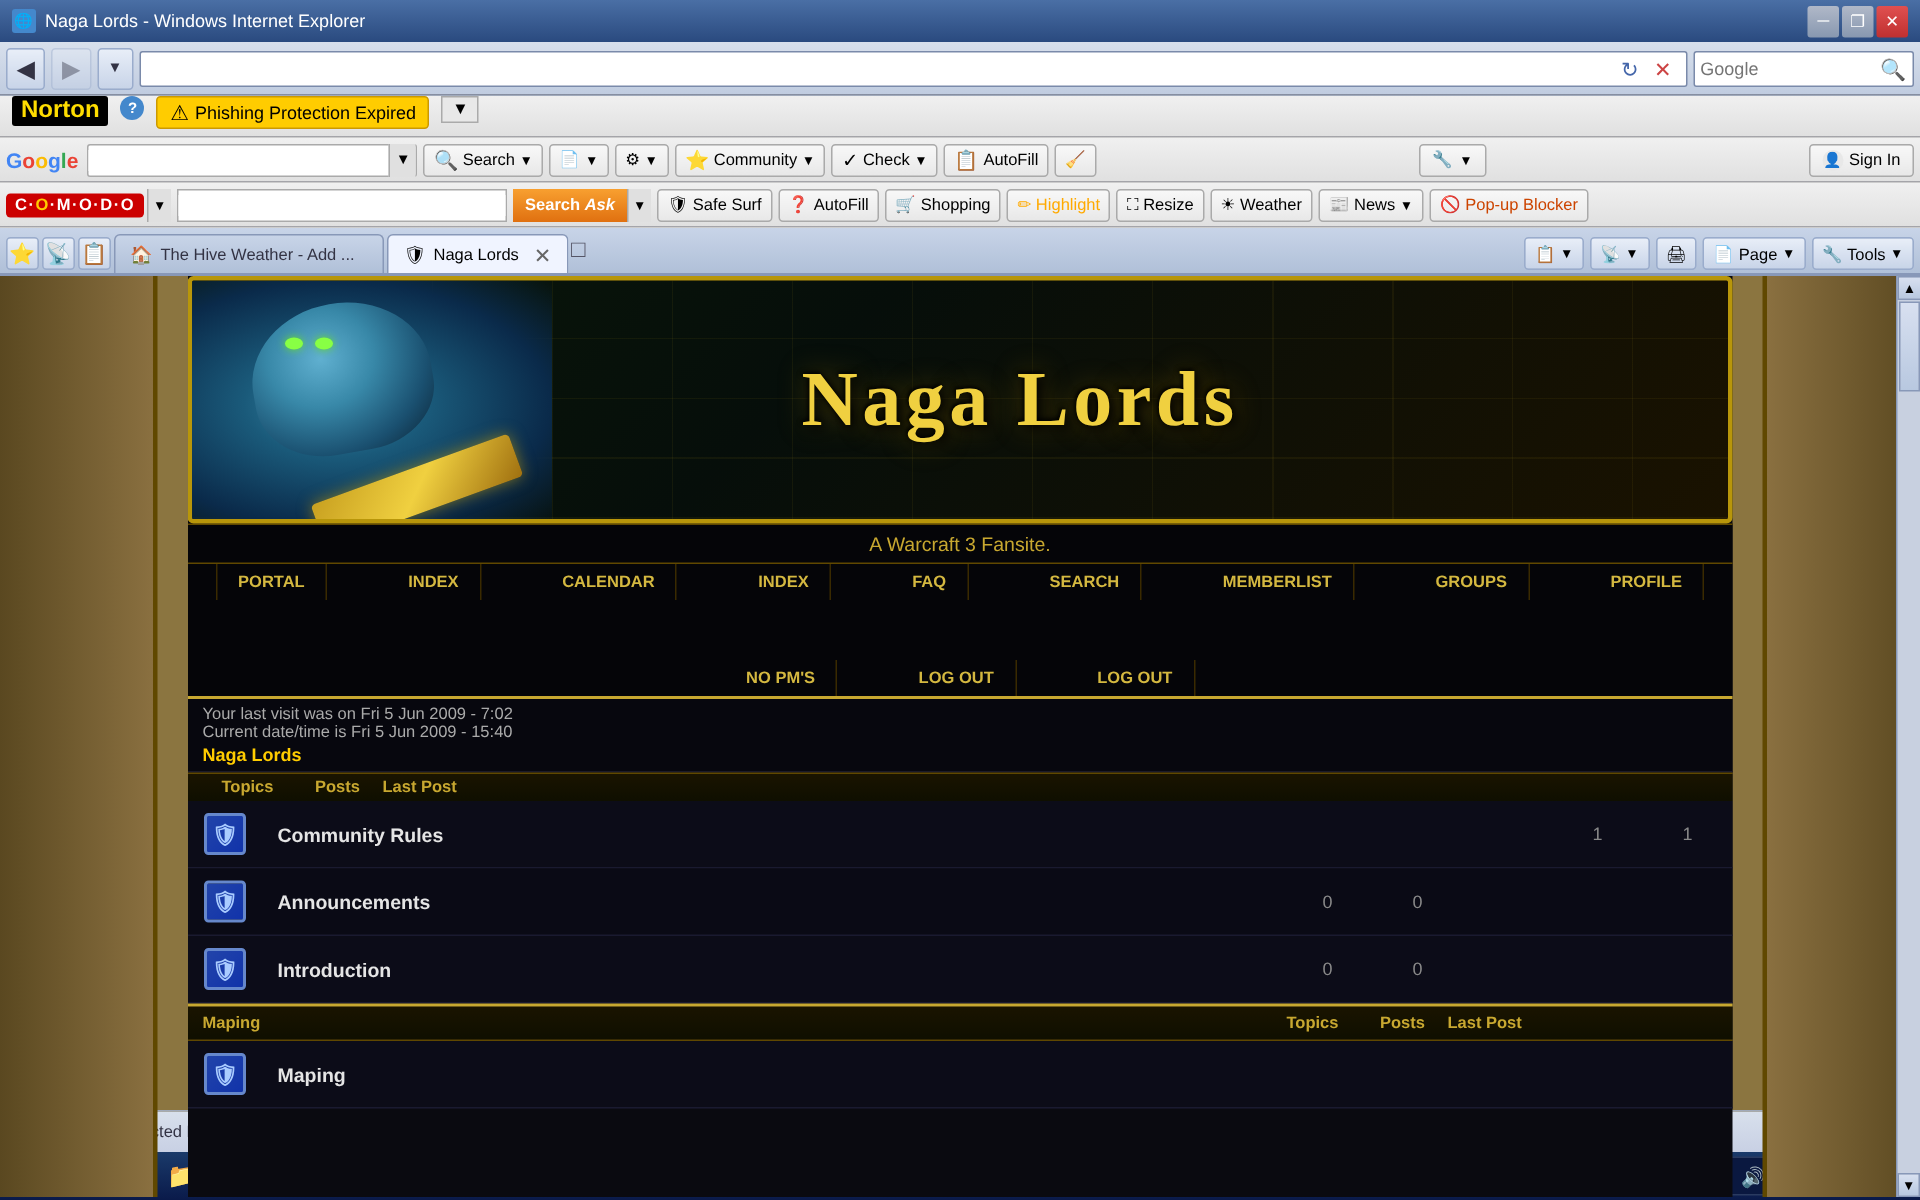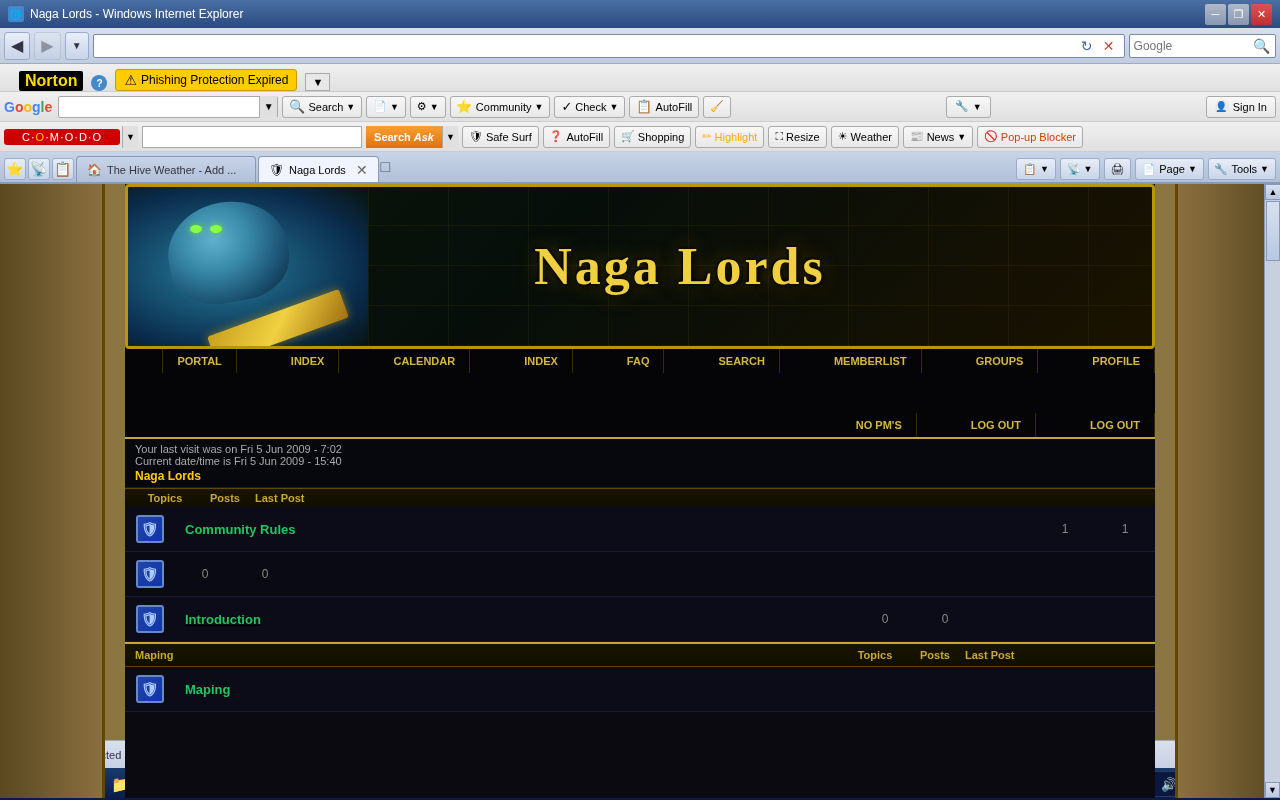--- a/index.html
+++ b/index.html
@@ -42,22 +42,22 @@
     .stop-btn { color: #cc4444; font-size: 14px; }
     #search-box-right { display: flex; align-items: center; background: white; border: 1px solid #7a8aaa; height: 24px; border-radius: 2px; padding: 0 4px; }
     #search-box-right input { border: none; outline: none; font-size: 12px; width: 120px; }
     .search-go-btn { font-size: 14px; color: #4466aa; cursor: pointer; }
 
     
     #norton-bar {
       height: 28px;
       background: linear-gradient(to bottom, #f0f0f0, #e0e0e0);
       display: flex;
-      align-items: flex-end;
-      padding: 0 19px;
+      align-items: flex-start;
+      padding: 0 8px;
       gap: 8px;
       border-bottom: 1px solid #ccc;
     }
     .norton-logo { font-weight: bold; font-size: 16px; color: #ffdd00; background: #000; padding: 1px 6px; border-radius: 2px; }
     .norton-help { width: 16px; height: 16px; background: #4488cc; color: white; border-radius: 50%; display: flex; align-items: center; justify-content: center; font-size: 10px; font-weight: bold; cursor: pointer; }
     .norton-warning { background: #ffcc00; padding: 2px 8px; border: 1px solid #cc9900; border-radius: 3px; display: flex; align-items: center; gap: 4px; font-size: 12px; cursor: pointer; }
     .norton-dropdown { background: #e8e8e8; border: 1px solid #aaa; padding: 2px 6px; cursor: pointer; font-size: 11px; }
 
     
     #google-toolbar {
@@ -86,21 +86,21 @@
     
     #comodo-bar {
       height: 30px;
       background: linear-gradient(to bottom, #f0f0f0, #e0e0e0);
       display: flex;
       align-items: center;
       padding: 0 4px;
       gap: 4px;
       border-bottom: 1px solid #ccc;
     }
-    .comodo-logo { background: #cc0000; color: white; font-weight: normal; font-size: 11px; padding: 2px 18px; border-radius: 3px; letter-spacing: 1px; }
+    .comodo-logo { background: #cc0000; color: white; font-weight: bold; font-size: 11px; padding: 2px 6px; border-radius: 3px; letter-spacing: 1px; }
     .comodo-logo span { color: #ffcc00; }
     #comodo-search-box { display: flex; align-items: center; background: white; border: 1px solid #aaa; height: 22px; flex: 0 0 220px; }
     #comodo-search-box input { border: none; outline: none; width: 100%; padding: 0 4px; font-size: 12px; }
     .ask-search-btn { height: 22px; padding: 0 8px; background: linear-gradient(to bottom, #f8a030, #e07010); border: none; color: white; font-size: 11px; font-weight: bold; cursor: pointer; display: flex; align-items: center; gap: 3px; }
     .ask-logo { font-size: 11px; font-style: italic; font-weight: bold; }
     .comodo-tb-btn { height: 22px; padding: 0 6px; background: linear-gradient(to bottom, #f8f8f8, #e8e8e8); border: 1px solid #aaa; border-radius: 3px; cursor: pointer; display: flex; align-items: center; gap: 3px; font-size: 11px; white-space: nowrap; }
     .comodo-dropdown { width: 16px; height: 22px; background: #e0e0e0; border-left: 1px solid #aaa; display: flex; align-items: center; justify-content: center; cursor: pointer; font-size: 9px; }
     .highlight-btn { color: #ffaa00; }
     .popup-blocker { color: #cc4400; }
 
@@ -220,21 +220,21 @@
       display: flex;
       justify-content: space-between;
       align-items: flex-start;
     }
     #naga-lords-link { color: #ffcc00; font-weight: bold; font-size: 12px; cursor: pointer; }
     .forum-row { border-bottom: 1px solid #2a2a3a; display: flex; align-items: center; }
     .forum-row:nth-child(even) { background: #0f0f18; }
     .forum-icon-cell { width: 50px; padding: 8px; display: flex; justify-content: center; }
     .forum-icon { width: 28px; height: 28px; background: linear-gradient(135deg, #2244aa, #1133aa); border: 2px solid #6688cc; border-radius: 3px; display: flex; align-items: center; justify-content: center; color: #aaccff; font-size: 14px; font-weight: bold; }
     .forum-title-cell { flex: 1; padding: 8px 10px; }
-    .forum-title { color: #22c55e; font-size: 13px; font-weight: bold; cursor: pointer; text-decoration: none; }
+    .forum-title { color: #e5e5e5; font-size: 13px; font-weight: bold; cursor: pointer; text-decoration: none; }
     .forum-count-cell { width: 60px; text-align: center; color: #888; font-size: 12px; padding: 8px; }
     .forum-last-post { width: 180px; padding: 8px; font-size: 11px; color: #888; }
     .forum-section-divider {
       background: linear-gradient(to bottom, #2a2000, #1a1400);
       border-top: 2px solid #c8a830;
       border-bottom: 1px solid #604800;
       padding: 4px 10px;
       color: #c8a830;
       font-size: 11px;
       font-weight: bold;
@@ -517,22 +517,25 @@
 
           <div style="position:absolute;top:38px;left:62px;width:12px;height:8px;background:#88ff44;border-radius:50%;box-shadow:0 0 6px #66dd22;"></div>
           <div style="position:absolute;top:38px;left:82px;width:12px;height:8px;background:#88ff44;border-radius:50%;box-shadow:0 0 6px #66dd22;"></div>
 
           <div style="position:absolute;bottom:10px;left:80px;width:140px;height:30px;background:linear-gradient(135deg,#c8a020,#f0d040,#a07010);border-radius:3px;transform:rotate(-20deg);box-shadow:0 0 10px rgba(200,160,0,0.6);"></div>
         </div>
 
         <div style="font-family:'Times New Roman',serif;font-size:52px;font-weight:bold;color:#f0d040;text-shadow:3px 3px 8px #000,-1px -1px 3px #000,0 0 20px rgba(200,150,0,0.4);margin-left:80px;letter-spacing:3px;position:relative;z-index:3;">Naga Lords</div>
       </div>
 
-
-      <div id="nav-bar" style="background:#050508;border-bottom:2px solid #c8a830;display:flex;justify-content:flex-end;flex-wrap:wrap;gap:40px;">
+      <div id="wc3-subtitle" style="text-align:center;color:#c8a830;font-size:13px;padding:5px 0;background:#050508;border-bottom:1px solid #604800;">
+        <span>A Warcraft 3 Fansite.</span>
+      </div>
+
+      <div id="nav-bar" style="background:#050508;border-bottom:2px solid #c8a830;display:flex;justify-content:center;flex-wrap:wrap;gap:40px;">
         <a class="nav-item">PORTAL</a>
         <a class="nav-item">INDEX</a>
         <a class="nav-item">CALENDAR</a>
         <a class="nav-item">INDEX</a>
         <a class="nav-item">FAQ</a>
         <a class="nav-item">SEARCH</a>
         <a class="nav-item">MEMBERLIST</a>
         <a class="nav-item">GROUPS</a>
         <a class="nav-item">PROFILE</a>
         <a class="nav-item">NO PM'S</a>
@@ -562,30 +565,33 @@
           <a class="forum-title">Community Rules</a>
         </div>
         <div class="forum-count-cell">1</div>
         <div class="forum-count-cell">1</div>
       </div>
 
       <div class="forum-row" style="display:flex;align-items:center;background:#0a0a15;border-bottom:1px solid #1a1a30;">
         <div class="forum-icon-cell">
           <div class="forum-icon">🛡</div>
         </div>
+        <div class="forum-title-cell" style="flex:1;padding:10px;">
+          <a class="forum-title">Announcements</a>
+        </div>
         <div class="forum-count-cell">0</div>
         <div class="forum-count-cell">0</div>
         <div class="forum-last-post"></div>
       </div>
 
       <div class="forum-row" style="display:flex;align-items:center;background:#0c0c18;border-bottom:1px solid #1a1a30;">
         <div class="forum-icon-cell">
           <div class="forum-icon">🛡</div>
         </div>
-        <div class="forum-title-cell" style="flex:1;padding:10px;text-decoration:underline;">
+        <div class="forum-title-cell" style="flex:1;padding:10px;">
           <a class="forum-title">Introduction</a>
         </div>
         <div class="forum-count-cell">0</div>
         <div class="forum-count-cell">0</div>
         <div class="forum-last-post"></div>
       </div>
 
       <div class="forum-section-divider" style="background:linear-gradient(to bottom,#1a1400,#0f0f00);border-top:2px solid #c8a830;border-bottom:1px solid #604800;padding:5px 10px;display:flex;color:#c8a830;font-size:11px;font-weight:bold;">
         <div style="flex:1">
           <span>Maping</span>

